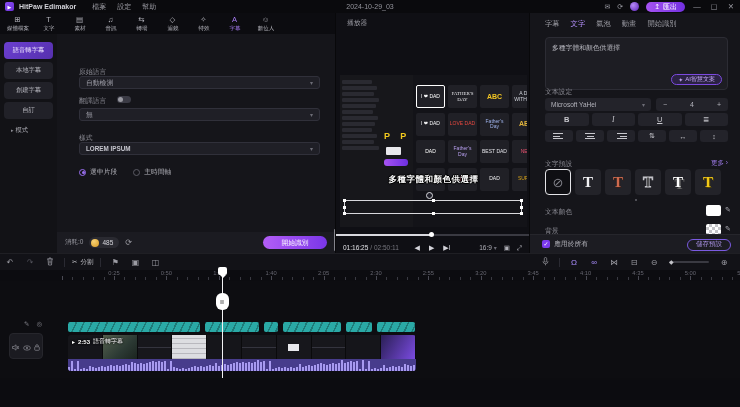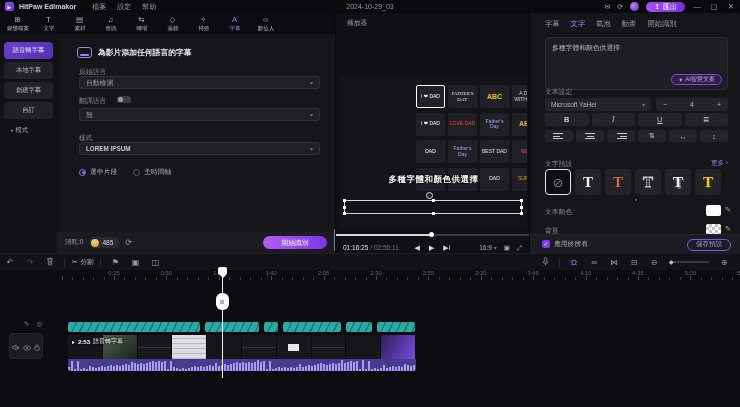--- a/index.html
+++ b/index.html
@@ -251,24 +251,20 @@
 
   <div id="sidebar">
       <div class="sb-item active">語音轉字幕</div>
       <div class="sb-item">本地字幕</div>
       <div class="sb-item">創建字幕</div>
       <div class="sb-item">自訂</div>
       <div class="sb-item plain"><span class="sb-caret">▸</span>模式</div>
     </div>
 
   <div id="mainpanel">
-    <div id="mp-head">
-      <div id="mp-head-icon"></div>
-      <div id="mp-title">為影片添加任何語言的字幕</div>
-    </div>
     <div class="mp-label" style="top:33px">原始語言</div>
     <div class="dropdown" style="top:42px">
       <span>自動檢測</span>
       <span class="dd-arrow">▾</span>
     </div>
     <div class="mp-label" style="top:62px">翻譯語言</div>
     <div id="toggle"></div>
     <div class="dropdown" style="top:74px">
       <span>無</span>
       <span class="dd-arrow">▾</span>
@@ -296,20 +292,37 @@
       </span>
       <span id="refresh">⟳</span>
       <span id="start-btn">開始識別</span>
     </div>
     <div id="mp-scroll"></div>
   </div>
 
   <div id="player">
     <div id="pl-label">播放器</div>
     <div id="video">
+      <div id="v-left">
+        <div id="v-pp">P P</div>
+        <div id="v-white"></div>
+        <div id="v-purple"></div>
+      <div class="v-row" style="top: 5px; width: 30px;"></div>
+          <div class="v-row" style="top: 11px; width: 35px;"></div>
+          <div class="v-row" style="top: 17px; width: 32px;"></div>
+          <div class="v-row" style="top: 23px; width: 37px;"></div>
+          <div class="v-row" style="top: 29px; width: 34px;"></div>
+          <div class="v-row" style="top: 35px; width: 31px;"></div>
+          <div class="v-row" style="top: 41px; width: 36px;"></div>
+          <div class="v-row" style="top: 47px; width: 33px;"></div>
+          <div class="v-row" style="top: 53px; width: 30px;"></div>
+          <div class="v-row" style="top: 59px; width: 35px;"></div>
+          <div class="v-row" style="top: 65px; width: 32px;"></div>
+          <div class="v-row" style="top: 71px; width: 37px;"></div>
+        </div>
       <div id="v-grid">
           <div class="v-trow" style="top: 10px;">
             <div class="v-tile sel" style="color: rgb(255, 255, 255);">I ❤ DAD</div>
             <div class="v-tile" style="color: rgb(230, 230, 234); font-family: &quot;Liberation Serif&quot;, serif;">FATHER'S DAY</div>
             <div class="v-tile" style="color: rgb(242, 197, 34); font-weight: bold; font-size: 7px;">ABC</div>
             <div class="v-tile" style="color: rgb(207, 210, 218);">A DAY WITH DAD</div>
           </div>
           <div class="v-trow" style="top: 37.5px;">
             <div class="v-tile" style="color: rgb(245, 245, 247);">I ❤ DAD</div>
             <div class="v-tile" style="color: rgb(232, 72, 63);">LOVE DAD</div>

